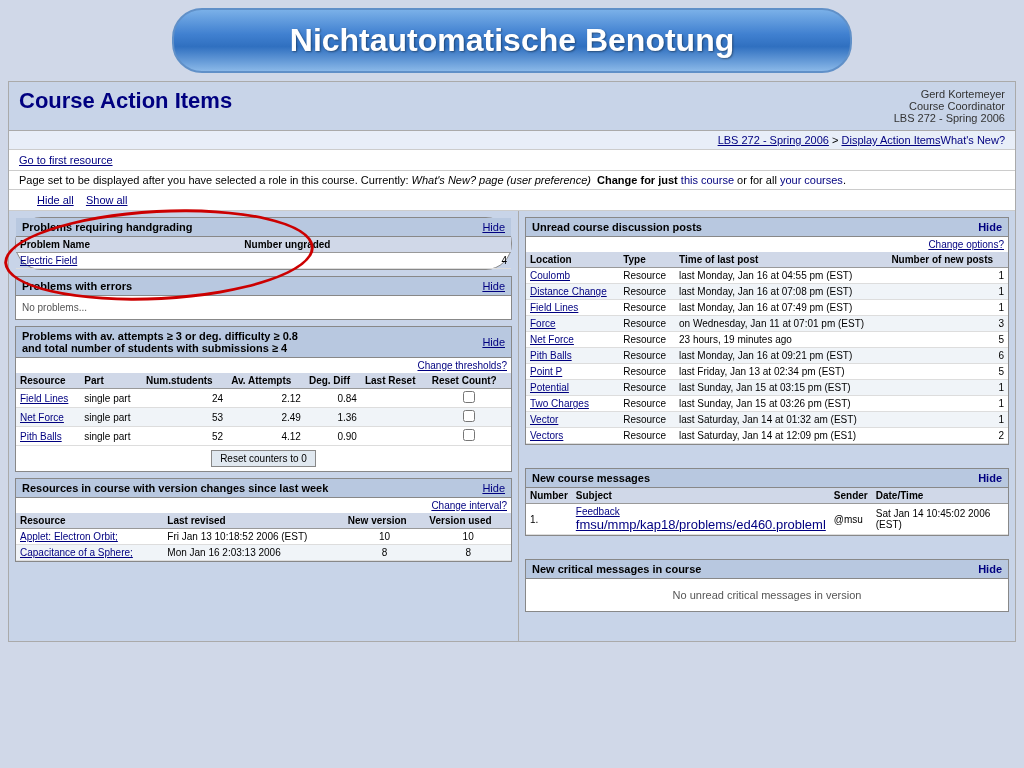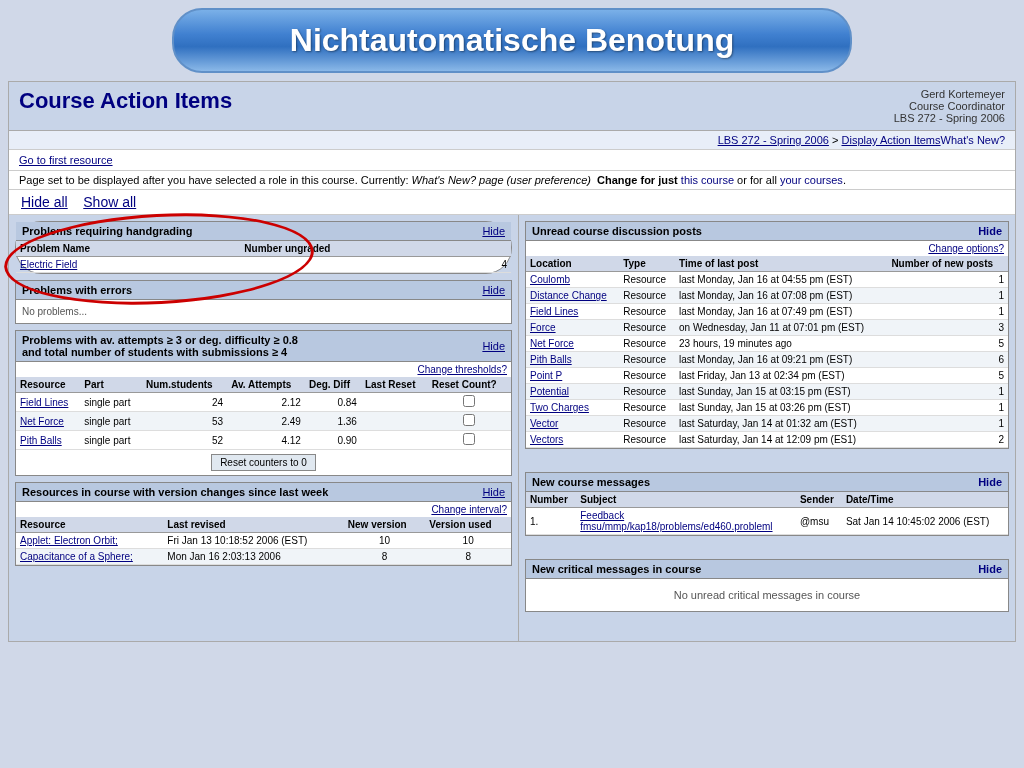--- a/index.html
+++ b/index.html
@@ -67,22 +67,22 @@
     .notice-bar a { color: #000080; text-decoration: underline; }
 
     .page-set-bar {
       padding: 3px 10px;
       font-size: 11px;
       border-bottom: 1px solid #ccc;
       background: white;
     }
 
     .show-hide-bar {
-      padding: 4px 12px;
-      font-size: 14px;
+      padding: 4px 28px;
+      font-size: 11px;
       border-bottom: 1px solid #ccc;
       background: white;
     }
     .show-hide-bar a { color: #000080; text-decoration: underline; }
 
     
     .two-col {
       display: flex;
       background: #c8d4e8;
     }
@@ -508,35 +508,35 @@
               <tr>
                 <th>Number</th>
                 <th>Subject</th>
                 <th>Sender</th>
                 <th>Date/Time</th>
               </tr>
             </thead>
             <tbody id="messages-rows">
             <tr>
                   <td>1.</td>
-                  <td><a class="feedback-link" style="color:#000080;text-decoration:underline">Feedback</a><br><a class="feedback-link" style="color:#000080;text-decoration:underline;font-size:10px">fmsu/mmp/kap18/problems/ed460.probleml</a></td>
+                  <td><a class="feedback-link" style="color:#000080;text-decoration:underline">Feedback</a><br><a class="feedback-link" style="color:#000080;text-decoration:underline;font-size:13px">fmsu/mmp/kap18/problems/ed460.probleml</a></td>
                   <td>@msu</td>
                   <td>Sat Jan 14 10:45:02 2006 (EST)</td>
                 </tr>
               </tbody>
           </table>
         </div>
       </div>
 
       <div class="right-section-box">
         <div class="right-section-header">
           <span>New critical messages in course</span>
           <a class="hide-link">Hide</a>
         </div>
         <div class="no-critical">
-          <span>No unread critical messages in course</span>
+          <span>No unread critical messages in version</span>
         </div>
       </div>
 
     </div>
   </div>
 
 </div>
 
 </body></html>

